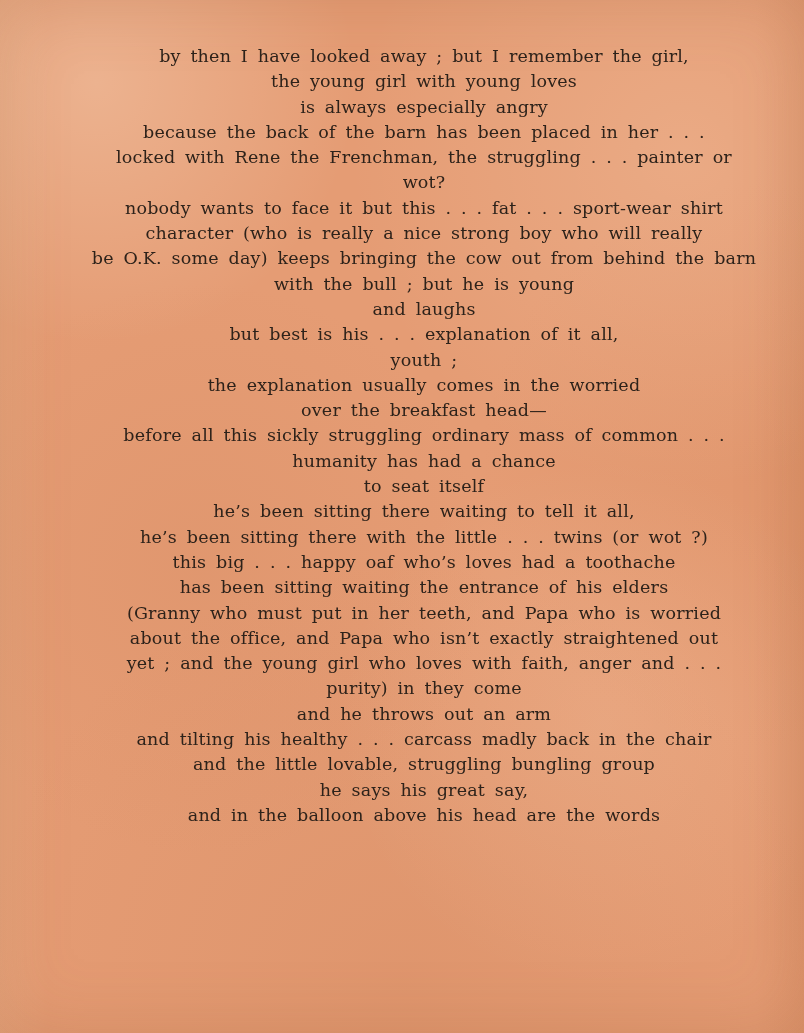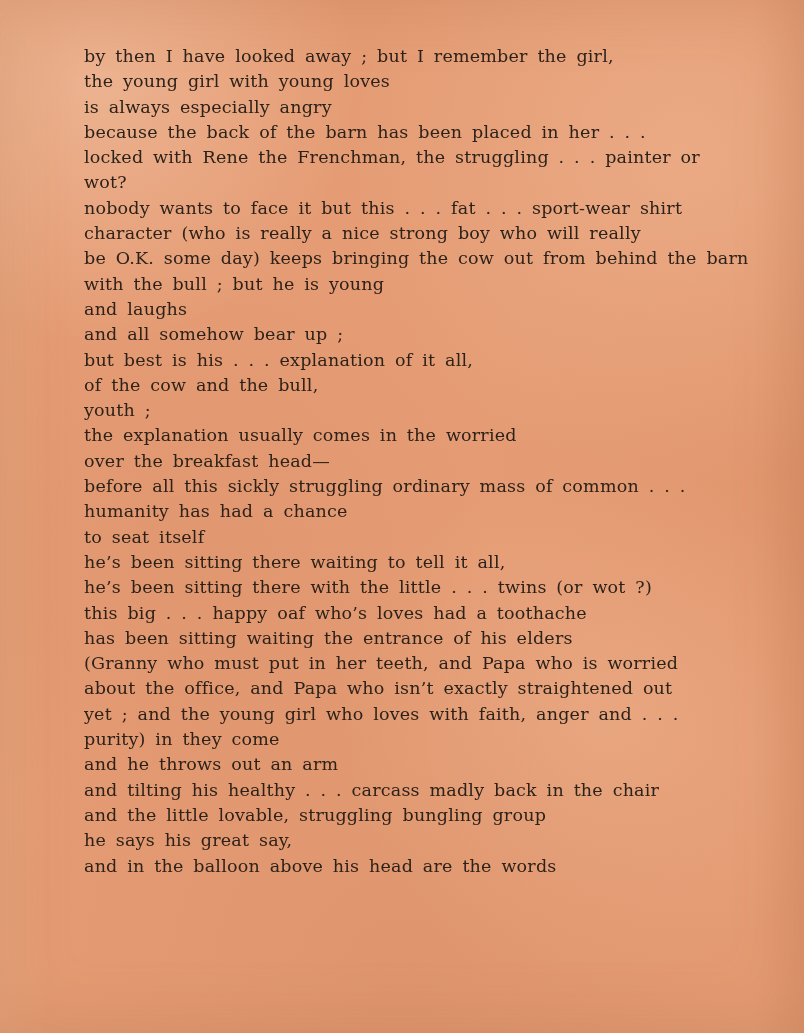--- a/index.html
+++ b/index.html
@@ -33,20 +33,21 @@
     position: absolute;
     left: 84px;
     top: 44px;
     width: 680px;
     color: #2d221a;
     font-size: 17.5px;
     line-height: 25.3px;
     letter-spacing: 0.2px;
     word-spacing: 4px;
     white-space: nowrap;
+    text-align: center;
   }
   .poem .line {
     height: 25.3px;
   }
   .poem .bold {
     font-weight: 400;
   }
 </style>
 </head>
 <body>
@@ -57,23 +58,21 @@
       <div class="line"><span>the young girl with young loves</span></div>
       <div class="line"><span>is always </span><span class="bold">especially</span><span> angry</span></div>
       <div class="line"><span>because the back of the barn has been placed in her . . .</span></div>
       <div class="line"><span>locked with Rene the Frenchman, the struggling . . . painter or</span></div>
       <div class="line"><span>wot?</span></div>
       <div class="line"><span>nobody wants to face it but this . . . fat . . . sport-wear shirt</span></div>
       <div class="line"><span>character (who is </span><span class="bold">really</span><span> a nice strong boy who will really</span></div>
       <div class="line"><span>be O.K. some day) keeps bringing the cow out from behind the barn</span></div>
       <div class="line"><span>with the bull ; but he is young</span></div>
       <div class="line"><span>and laughs</span></div>
-      <div class="line"><span>and all somehow bear up ;</span></div>
       <div class="line"><span>but best is his . . . </span><span class="bold">explanation</span><span> of it all,</span></div>
-      <div class="line"><span>of the cow and the bull,</span></div>
       <div class="line"><span>youth ;</span></div>
       <div class="line"><span>the </span><span class="bold">explanation</span><span> usually comes in the worried</span></div>
       <div class="line"><span>over the breakfast head—</span></div>
       <div class="line"><span>before all this sickly struggling ordinary mass of common . . .</span></div>
       <div class="line"><span>humanity has had a chance</span></div>
       <div class="line"><span>to seat itself</span></div>
       <div class="line"><span>he’s been sitting there waiting to tell it all,</span></div>
       <div class="line"><span>he’s been sitting there with the little . . . twins (or wot ?)</span></div>
       <div class="line"><span>this big . . . happy oaf who’s loves had a toothache</span></div>
       <div class="line"><span>has been sitting waiting the entrance of his elders</span></div>

